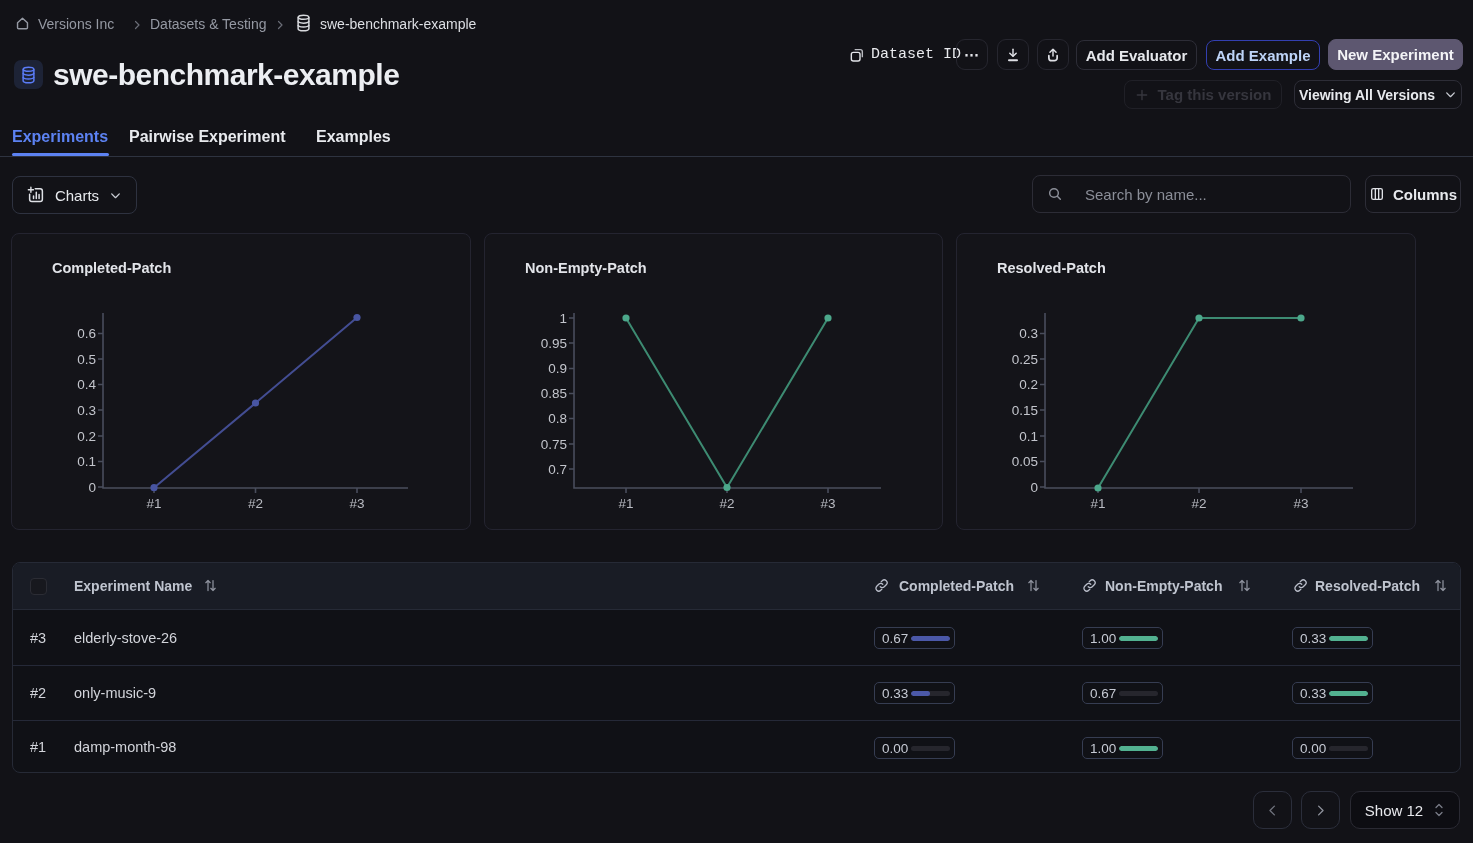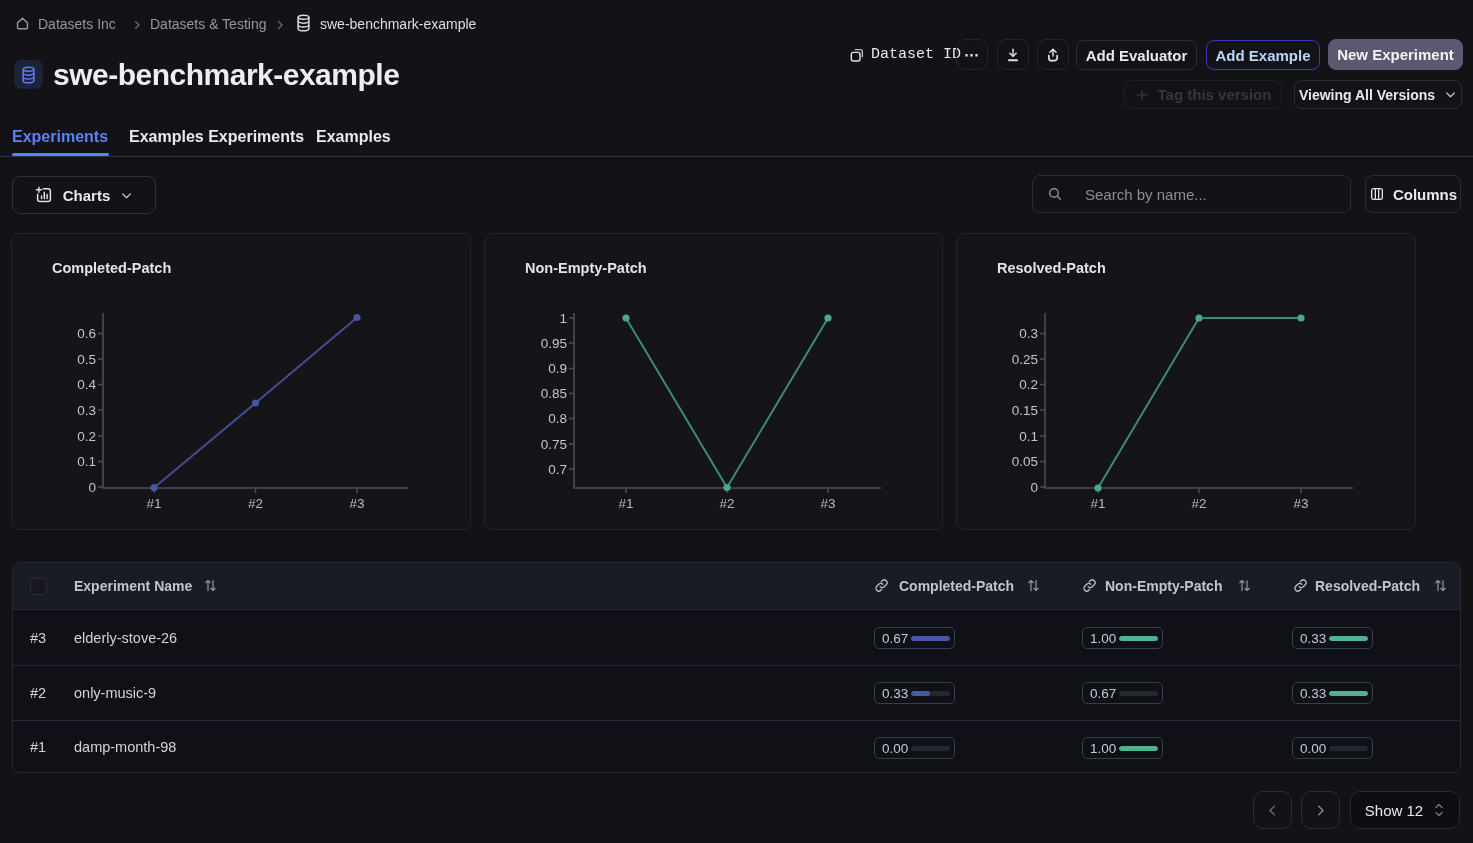--- a/index.html
+++ b/index.html
@@ -42,21 +42,21 @@
 </style>
 </head>
 <body>
 <div id="page">
 
 <div class="abs" style="left:14px; top:15px;">
   <svg width="17" height="17" viewBox="0 0 24 24" fill="none" stroke="#9599a3" stroke-width="2" stroke-linecap="round" stroke-linejoin="round">
         <path d="M5 11 L12 4.5 L19 11 V18 a1.5 1.5 0 0 1 -1.5 1.5 H6.5 A1.5 1.5 0 0 1 5 18 Z"></path>
       </svg>
 </div>
-<div class="abs crumb" style="left:38px; top:16px;">Datasets Inc</div>
+<div class="abs crumb" style="left:38px; top:16px;">Versions Inc</div>
 <div class="abs" style="left:131px; top:17px;"><svg width="12" height="12" viewBox="0 0 24 24" fill="none" stroke="#6a6d77" stroke-width="2.4" stroke-linecap="round" stroke-linejoin="round">
         <polyline points="9 5 16 12 9 19"></polyline>
       </svg></div>
 <div class="abs crumb" style="left:150px; top:16px;">Datasets &amp; Testing</div>
 <div class="abs" style="left:274px; top:17px;"><svg width="12" height="12" viewBox="0 0 24 24" fill="none" stroke="#6a6d77" stroke-width="2.4" stroke-linecap="round" stroke-linejoin="round">
         <polyline points="9 5 16 12 9 19"></polyline>
       </svg></div>
 <div class="abs" style="left:295px; top:14px;">
   <svg width="17" height="18" viewBox="0 0 24 25" fill="none" stroke="#d8dade" stroke-width="2.1">
         <ellipse cx="12" cy="4.4" rx="7.6" ry="2.9"></ellipse>
@@ -109,26 +109,26 @@
         <path d="M12 4 V20 M4 12 H20"></path>
       </svg>
   Tag this version</div>
 <div class="abs btn" style="left:1294px; top:80px; width:168px; height:29px; font-size:14px;">Viewing All Versions
   <svg style="margin-left:9px" width="13" height="13" viewBox="0 0 24 24" fill="none" stroke="#c9ccd3" stroke-width="2.4" stroke-linecap="round" stroke-linejoin="round">
         <polyline points="5 9 12 16 19 9"></polyline>
       </svg>
 </div>
 
 <div class="abs tab active" style="left:12px; top:128px;">Experiments</div>
-<div class="abs tab" style="left:129px; top:128px;">Examples Experiments</div>
+<div class="abs tab" style="left:129px; top:128px;">Pairwise Experiment</div>
 <div class="abs tab" style="left:316px; top:128px;">Examples</div>
 <div class="abs" style="left:12px; top:153px; width:97px; height:3px; background:#5c82f2; border-radius:2px;"></div>
 <div class="abs" style="left:0; top:156px; width:1473px; height:1px; background:#2e3340;"></div>
 
-<div class="abs btn" style="left:12px; top:176px; width:144px; height:38px; border-color:#2e3240; font-weight:700;">
+<div class="abs btn" style="left:12px; top:176px; width:125px; height:38px; border-color:#2e3240; font-weight:400;">
   <svg style="margin-right:10px" width="18" height="18" viewBox="0 0 24 24" fill="none" stroke="#dfe1e6" stroke-width="2" stroke-linecap="round">
         <path d="M11 3.5 H17.5 a3 3 0 0 1 3 3 V17.5 a3 3 0 0 1 -3 3 H6.5 a3 3 0 0 1 -3 -3 V11"></path>
         <path d="M8.7 16.8 v-3.6 M12.4 16.8 V8.2 M16.1 16.8 v-5.6"></path>
         <path d="M5.2 1.6 V8.4 M1.8 5 H8.6" stroke-width="1.9"></path>
       </svg>
   Charts
   <svg style="margin-left:10px" width="13" height="13" viewBox="0 0 24 24" fill="none" stroke="#c9ccd3" stroke-width="2.4" stroke-linecap="round" stroke-linejoin="round">
         <polyline points="5 9 12 16 19 9"></polyline>
       </svg>
 </div>

